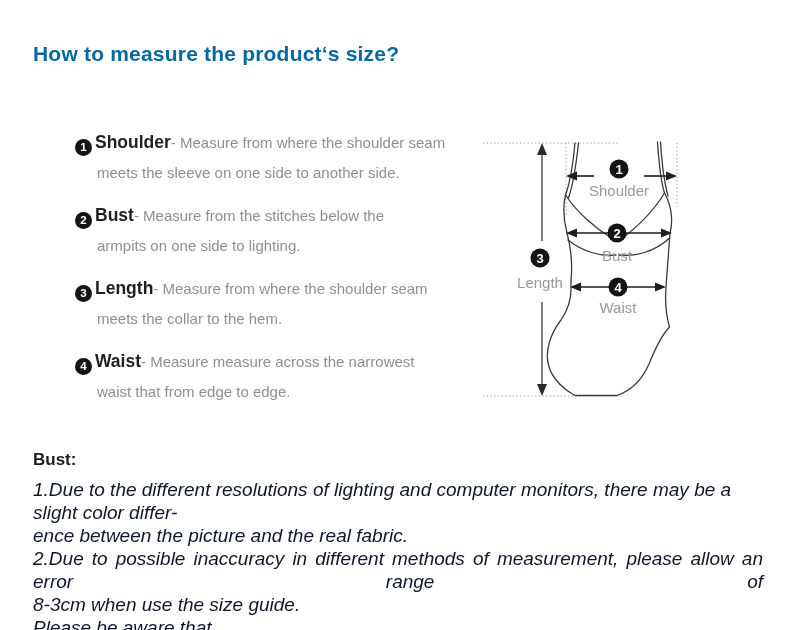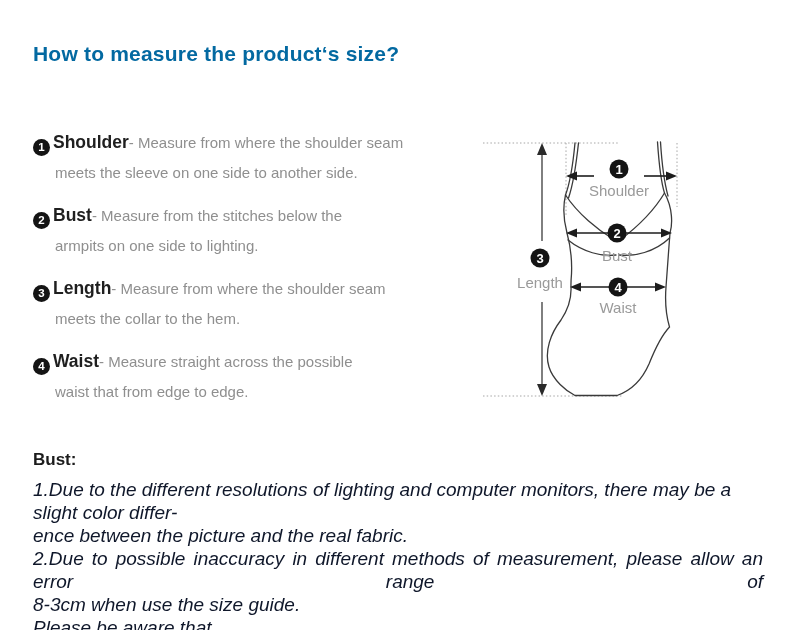--- a/index.html
+++ b/index.html
@@ -6,21 +6,21 @@
   .canvas{
     position:relative;width:790px;height:630px;background:#ffffff;
     font-family:"Liberation Sans",sans-serif;overflow:hidden;
   }
   .title{
     position:absolute;left:33px;top:42px;
     font-size:21px;font-weight:700;color:#0369a1;letter-spacing:.2px;line-height:24px;
   }
   .measure-list{position:absolute;left:33px;top:127px;width:445px;}
   .m-item{margin-bottom:12px;}
-  .m-line1,.m-line2{line-height:30px;white-space:nowrap;}
+  .m-line1,.m-line2{line-height:30px;white-space:nowrap;margin-left:42px;}
   .m-line2{padding-left:22px;}
   .badge{
     display:inline-flex;width:17px;height:17px;border-radius:50%;
     background:#141414;color:#fff;font-size:11.5px;font-weight:700;
     justify-content:center;align-items:center;vertical-align:-3px;margin-right:3px;
   }
   .term{font-size:17.5px;font-weight:700;color:#1f1f1f;}
   .desc{font-size:15px;color:#8f8f8f;}
   .diagram{position:absolute;left:480px;top:130px;width:230px;height:290px;}
   .note-block{position:absolute;left:33px;top:450px;width:730px;}
@@ -55,21 +55,21 @@
 
     <div class="m-item">
       <div class="m-line1">
         <span class="badge">3</span><span class="term">Length</span><span class="desc">- Measure from where the shoulder seam</span>
       </div>
       <div class="m-line2 desc">meets the collar to the hem.</div>
     </div>
 
     <div class="m-item">
       <div class="m-line1">
-        <span class="badge">4</span><span class="term">Waist</span><span class="desc">- Measure straight across the possible</span>
+        <span class="badge">4</span><span class="term">Waist</span><span class="desc">- Measure measure across the narrowest</span>
       </div>
       <div class="m-line2 desc">waist that from edge to edge.</div>
     </div>
 
   </div>
 
   <svg class="diagram" viewBox="0 0 230 290" xmlns="http://www.w3.org/2000/svg" font-family="Liberation Sans, sans-serif">
 
     <g stroke="#a6a6a6" stroke-width="1" stroke-dasharray="1.5,2.2" fill="none">
       <line x1="3" y1="13" x2="138" y2="13"></line>

